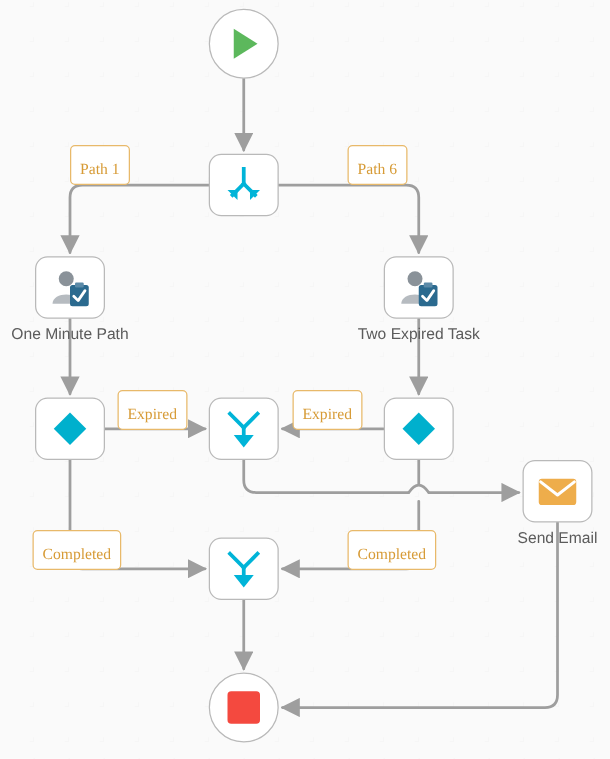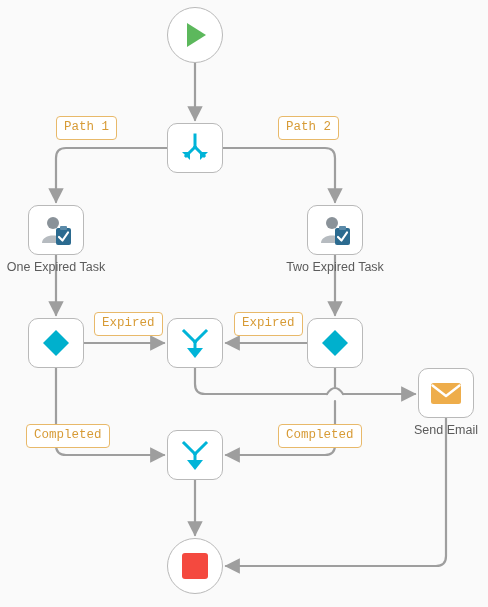--- a/index.html
+++ b/index.html
@@ -58,23 +58,23 @@
   .edge-label {
     position: absolute;
     z-index: 5;
     box-sizing: border-box;
     background: #ffffff;
     border: 1px solid #e8b96a;
     border-radius: 4px;
     color: #d79b36;
     font-size: 12.5px;
     line-height: 1;
-    padding: 4px 7px 5px 7px;
+    padding: 12px 7px 5px 7px;
     white-space: nowrap;
-    font-family: Liberation Mono, monospace;
+    font-family: Liberation Serif, serif;
   }
 </style>
 </head>
 <body>
 
 <div id="canvas">
 
   <svg id="edges" width="488" height="607">
     <defs>
       <marker id="arrow" viewBox="0 0 10 10" refX="9" refY="5" markerWidth="7" markerHeight="7" orient="auto-start-reverse">
@@ -189,24 +189,24 @@
       <path d="M 3.5 6.5 L 17 17 L 30.5 6.5" stroke="#ffffff" stroke-width="2.4" fill="none" stroke-linecap="round" stroke-linejoin="round"></path>
     </svg>
   </div>
 
   <div class="node circle" style="left:167px; top:538px; width:56px; height:56px;">
     <svg width="30" height="30" viewBox="0 0 30 30">
       <rect x="2" y="2" width="26" height="26" rx="3" fill="#f4493f"></rect>
     </svg>
   </div>
 
-  <div class="node-label" style="left:0px; top:260px; width:112px;">One Expired Task</div>
+  <div class="node-label" style="left:0px; top:260px; width:112px;">One Minute Path</div>
   <div class="node-label" style="left:279px; top:260px; width:112px;">Two Expired Task</div>
   <div class="node-label" style="left:402px; top:423px; width:88px;">Send Email</div>
 
   <div class="edge-label" style="left:56px; top:116px;">Path 1</div>
-  <div class="edge-label" style="left:278px; top:116px;">Path 2</div>
+  <div class="edge-label" style="left:278px; top:116px;">Path 6</div>
   <div class="edge-label" style="left:94px; top:312px;">Expired</div>
   <div class="edge-label" style="left:234px; top:312px;">Expired</div>
   <div class="edge-label" style="left:26px; top:424px;">Completed</div>
   <div class="edge-label" style="left:278px; top:424px;">Completed</div>
 
 </div>
 
 </body></html>

